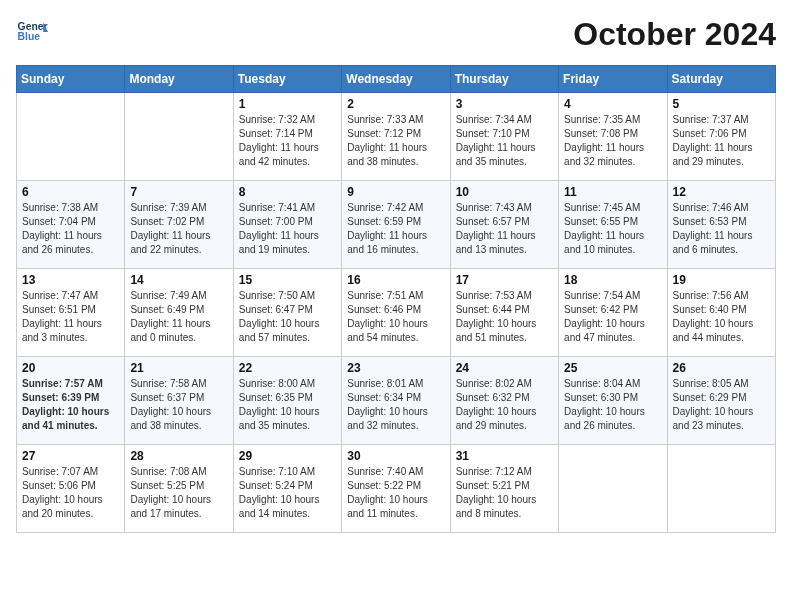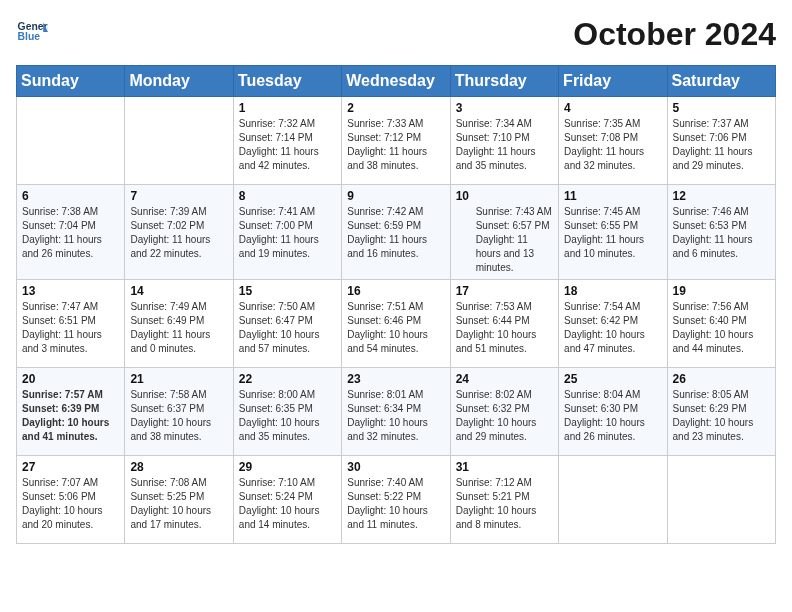--- a/index.html
+++ b/index.html
@@ -41,21 +41,21 @@
     table {
       width: 100%;
       border-collapse: collapse;
       font-size: 11px;
     }
     thead th {
       background: #3a7abf;
       color: #fff;
       padding: 6px 4px;
       text-align: left;
-      font-size: 16px;
+      font-size: 12px;
       font-weight: bold;
       border: 1px solid #2e6aaa;
     }
     td {
       border: 1px solid #ccc;
       padding: 4px 5px;
       vertical-align: top;
       width: calc(100% / 7);
       min-height: 80px;
       background: #fff;
@@ -164,21 +164,21 @@
 Daylight: 11 hours and 19 minutes.</div>
         </td>
         <td>
           <div class="day-num">9</div>
           <div class="day-info" style="white-space: pre-line;">Sunrise: 7:42 AM
 Sunset: 6:59 PM
 Daylight: 11 hours and 16 minutes.</div>
         </td>
         <td>
           <div class="day-num">10</div>
-          <div class="day-info" style="white-space: pre-line; margin-left: 20px;">Sunrise: 7:43 AM
+          <div class="day-info" style="white-space: pre-line;">Sunrise: 7:43 AM
 Sunset: 6:57 PM
 Daylight: 11 hours and 13 minutes.</div>
         </td>
         <td>
           <div class="day-num">11</div>
           <div class="day-info" style="white-space: pre-line;">Sunrise: 7:45 AM
 Sunset: 6:55 PM
 Daylight: 11 hours and 10 minutes.</div>
         </td>
         <td>

